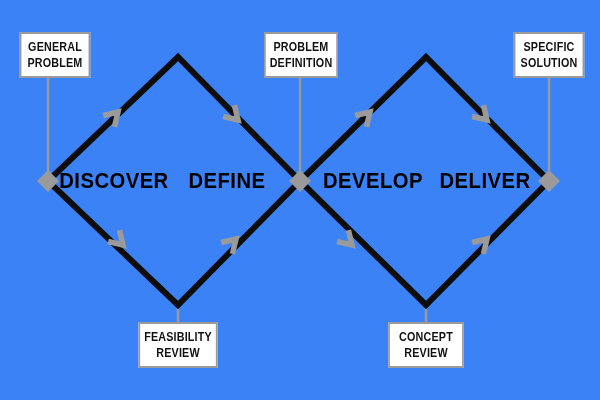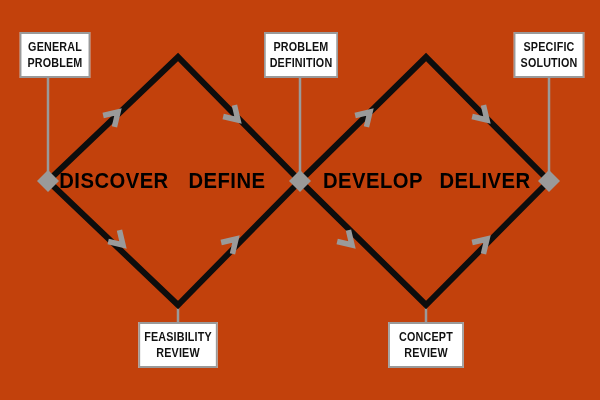--- a/index.html
+++ b/index.html
@@ -10,21 +10,21 @@
   body {
     width: 600px;
     height: 400px;
     font-family: "Liberation Sans", sans-serif;
     overflow: hidden;
   }
   #stage {
     position: relative;
     width: 600px;
     height: 400px;
-    background: #c2410c;
+    background: #3b82f6;
   }
   #diagram-svg {
     position: absolute;
     left: 0;
     top: 0;
     width: 600px;
     height: 400px;
   }
   .callout {
     position: absolute;

